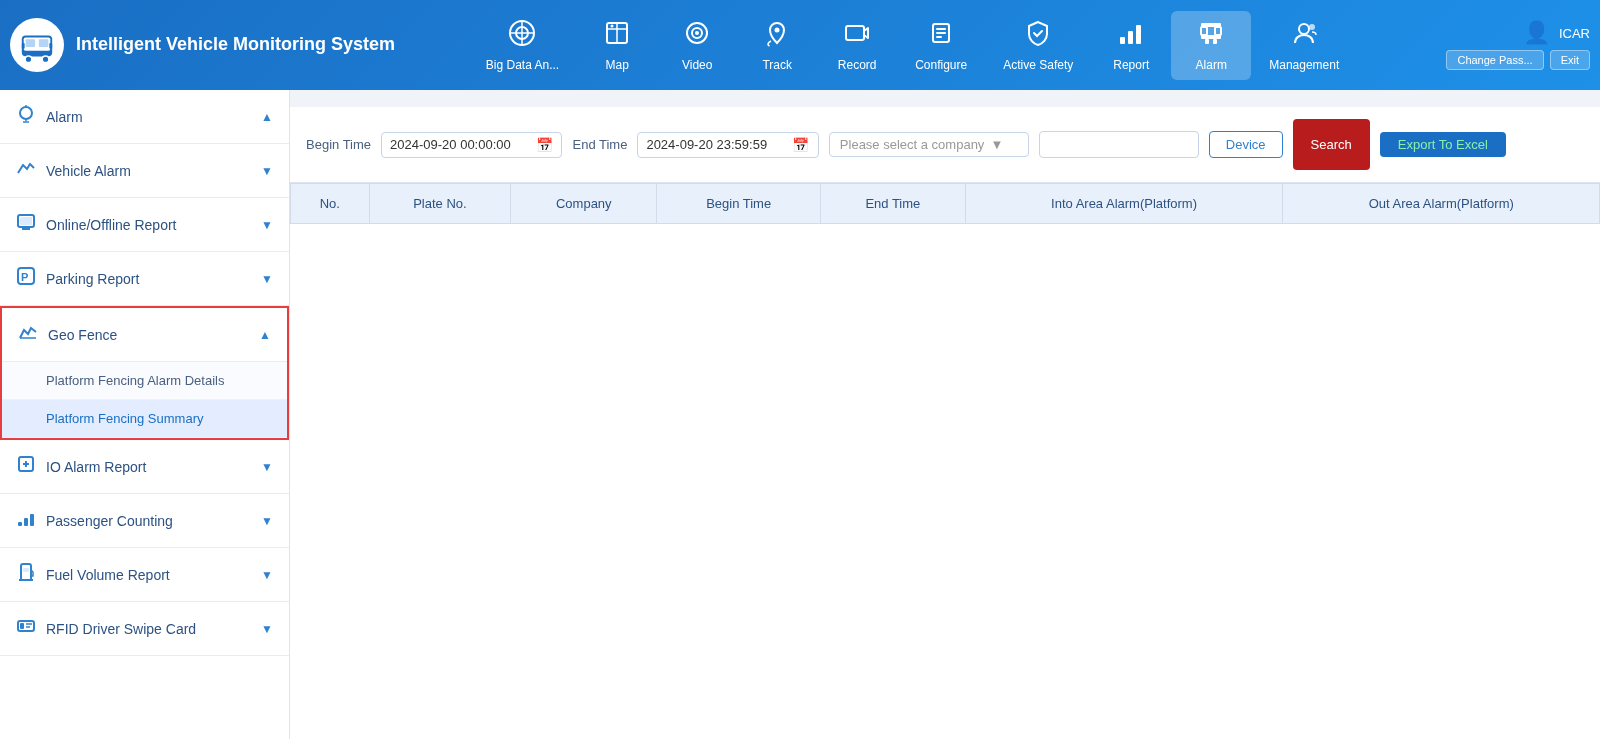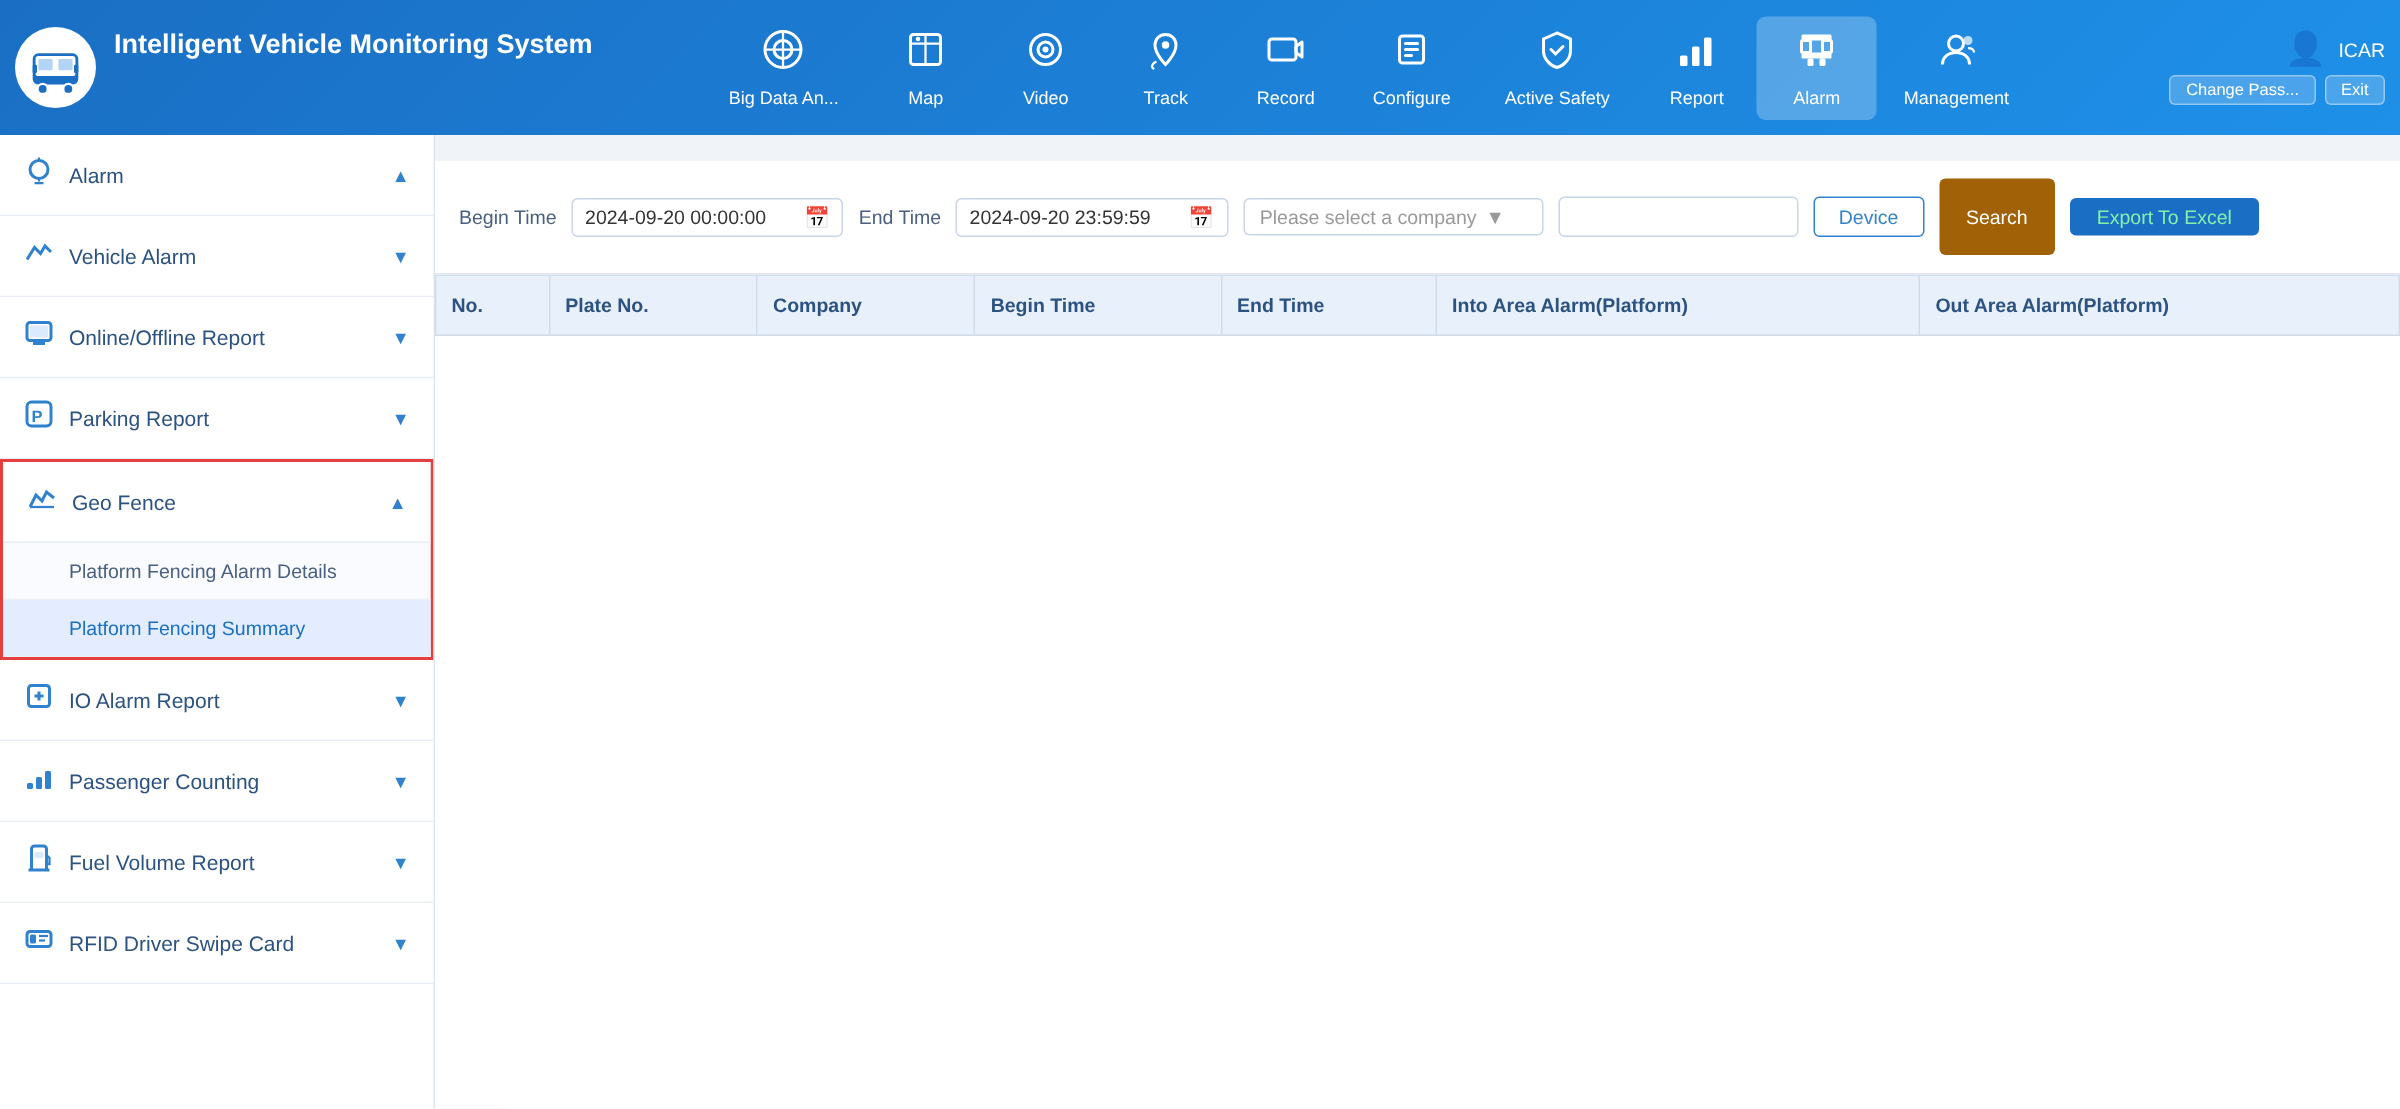--- a/index.html
+++ b/index.html
@@ -8,20 +8,21 @@
     
     .top-nav {
       display: flex;
       align-items: center;
       background: linear-gradient(135deg, #1a6fc4, #1e90e8);
       height: 90px;
       padding: 0 10px;
     }
     .logo-area {
       display: flex;
+      align-items: center;
       gap: 12px;
       min-width: 280px;
     }
     .logo-circle {
       width: 54px; height: 54px;
       border-radius: 50%;
       background: white;
       display: flex; align-items: center; justify-content: center;
       flex-shrink: 0;
     }
@@ -206,21 +207,21 @@
       background: white;
       border: 1px solid #3182ce;
       color: #3182ce;
       border-radius: 4px;
       padding: 5px 16px;
       font-size: 13px;
       cursor: pointer;
       text-align: center;
     }
     .btn-search {
-      background: #a16207;
+      background: #b91c1c;
       border: none;
       color: white;
       border-radius: 4px;
       padding: 18px 18px;
       font-size: 13px;
       cursor: pointer;
     }
     .btn-export {
       background: #1a6fc4;
       border: none;
@@ -242,23 +243,23 @@
       width: 100%;
       border-collapse: collapse;
       font-size: 13px;
     }
     thead tr {
       background: #e8f0fb;
       color: #2c5282;
     }
     thead th {
       padding: 12px 10px;
-      text-align: left;
+      text-align: center;
       border: 1px solid #d0dcea;
-      font-weight: 700;
+      font-weight: 400;
       white-space: nowrap;
     }
 
     
     .cal-icon { color: #3182ce; font-size: 14px; cursor: pointer; }
 
     
     .sidebar::-webkit-scrollbar { width: 4px; }
     .sidebar::-webkit-scrollbar-track { background: #f0f4f8; }
     .sidebar::-webkit-scrollbar-thumb { background: #c8d4e8; border-radius: 4px; }

